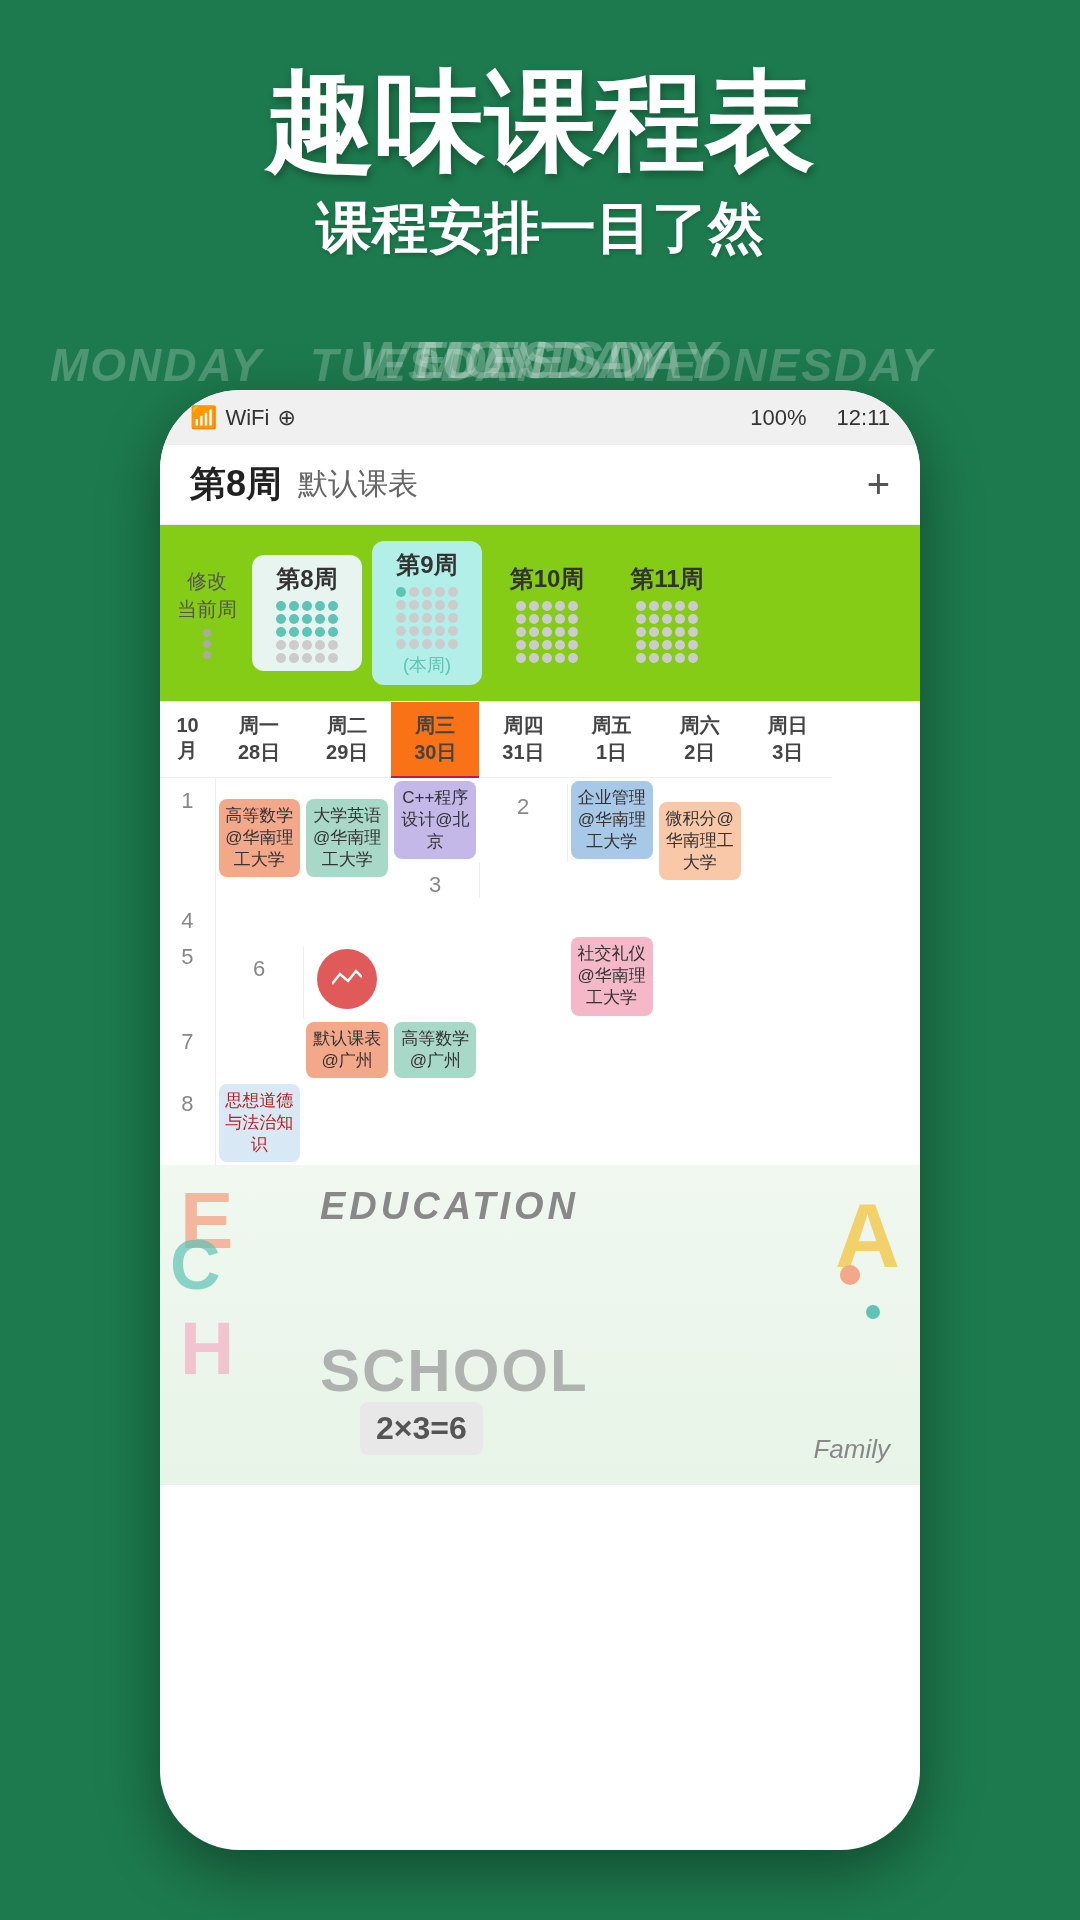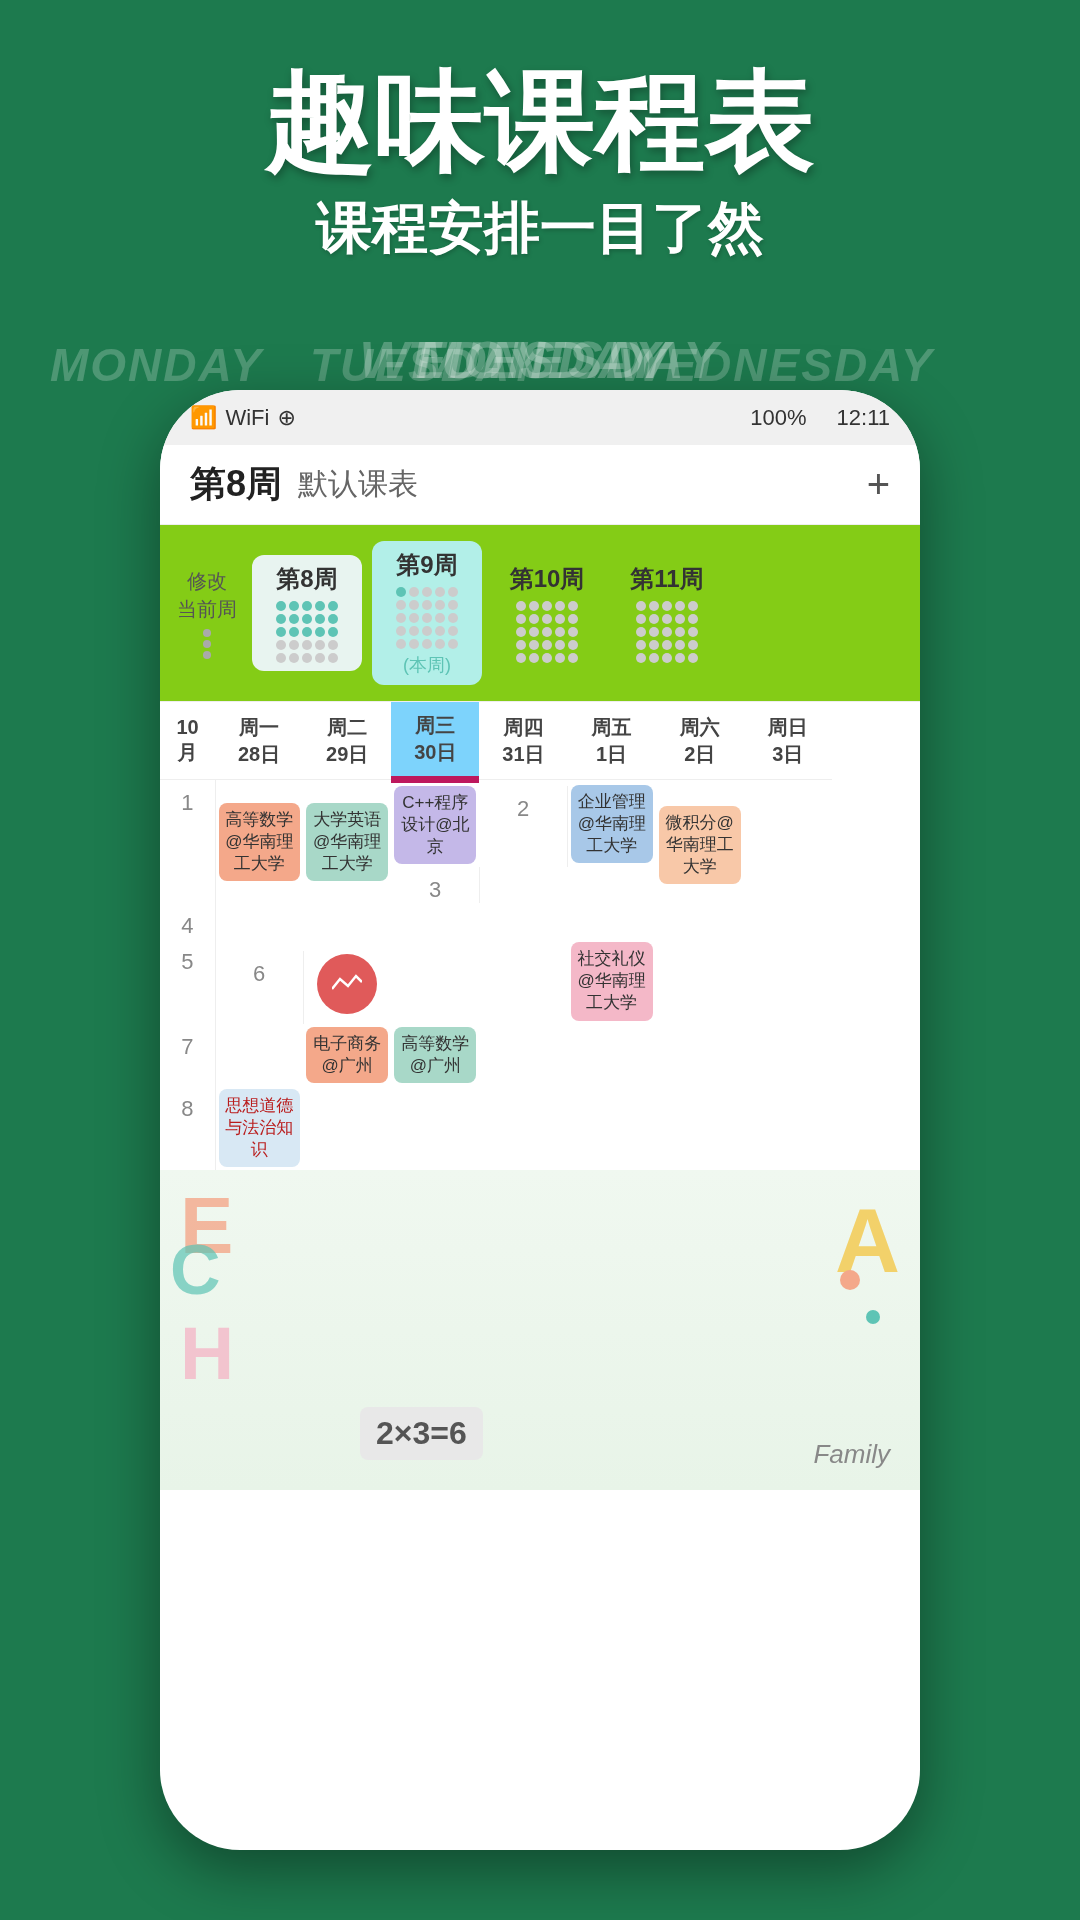--- a/index.html
+++ b/index.html
@@ -406,21 +406,21 @@
           <col style="width:calc((100% - 55px)/7)">
           <col style="width:calc((100% - 55px)/7)">
           <col style="width:calc((100% - 55px)/7)">
           <col style="width:calc((100% - 55px)/7)">
         </colgroup>
         <thead>
           <tr>
             <th style="background:white; padding:10px 4px; font-size:20px; color:#444; border-bottom:1px solid #eee; text-align:center; font-weight:bold;">10<br>月</th>
             <th style="background:white; padding:10px 4px; font-size:20px; color:#444; border-bottom:1px solid #eee; text-align:center;">周一<br>28日</th>
             <th style="background:white; padding:10px 4px; font-size:20px; color:#444; border-bottom:1px solid #eee; text-align:center;">周二<br>29日</th>
-            <th style="background:#7dd3fc; padding:10px 4px; font-size:20px; color:#444; border-bottom:7px solid #be185d; text-align:center;">周三<br>30日</th>
+            <th style="background:#f97316; padding:10px 4px; font-size:20px; color:#444; border-bottom:2px solid #be185d; text-align:center;">周三<br>30日</th>
             <th style="background:white; padding:10px 4px; font-size:20px; color:#444; border-bottom:1px solid #eee; text-align:center;">周四<br>31日</th>
             <th style="background:white; padding:10px 4px; font-size:20px; color:#444; border-bottom:1px solid #eee; text-align:center;">周五<br>1日</th>
             <th style="background:white; padding:10px 4px; font-size:20px; color:#444; border-bottom:1px solid #eee; text-align:center;">周六<br>2日</th>
             <th style="background:white; padding:10px 4px; font-size:20px; color:#444; border-bottom:1px solid #eee; text-align:center;">周日<br>3日</th>
           </tr>
         </thead>
         <tbody>
 
           <tr>
             <td rowspan="3" style="text-align:center; color:#888; font-size:22px; border-right:1px solid #eee; vertical-align:top; padding-top:10px;">1</td>
@@ -512,21 +512,21 @@
             <td style="padding:3px; min-height:80px;"></td>
 
             <td style="padding:3px; min-height:80px;"></td>
             <td style="padding:3px; min-height:80px;"></td>
           </tr>
 
           <tr>
             <td style="text-align:center; color:#888; font-size:22px; border-right:1px solid #eee; vertical-align:top; padding-top:10px;">7</td>
             <td style="padding:3px; min-height:80px;"></td>
             <td style="padding:3px;">
-              <div style="background:#f4a88a; border-radius:8px; padding:6px 4px; font-size:17px; line-height:1.3; text-align:center; color:#333;">电子商务@广州</div>
+              <div style="background:#f4a88a; border-radius:8px; padding:6px 4px; font-size:17px; line-height:1.3; text-align:center; color:#333;">默认课表@广州</div>
             </td>
             <td style="padding:3px;">
               <div style="background:#a8d8c8; border-radius:8px; padding:6px 4px; font-size:17px; line-height:1.3; text-align:center; color:#333;">高等数学@广州</div>
             </td>
             <td style="padding:3px; min-height:80px;"></td>
             <td style="padding:3px; min-height:80px;"></td>
             <td style="padding:3px; min-height:80px;"></td>
             <td style="padding:3px; min-height:80px;"></td>
           </tr>
 
@@ -544,23 +544,25 @@
           </tr>
         </tbody>
       </table>
 
       <div class="sticker-area">
 
         <div style="position:absolute; top:10px; left:20px; font-size:80px; font-weight:900; color:#f4a88a; opacity:0.8;">E</div>
         <div style="position:absolute; top:60px; left:10px; font-size:70px; font-weight:900; color:#5ec4b5; opacity:0.7;">C</div>
         <div style="position:absolute; top:140px; left:20px; font-size:75px; font-weight:900; color:#f4b8c8; opacity:0.8;">H</div>
 
+        <div style="position:absolute; top:20px; left:160px; font-size:38px; font-weight:bold; color:#888; letter-spacing:4px; font-style:italic;">EDUCATION</div>
 
         <div style="position:absolute; bottom:30px; left:200px; font-size:32px; font-weight:bold; color:#555; background:#e8e8e8; padding:8px 16px; border-radius:8px;">2×3=6</div>
 
+        <div style="position:absolute; bottom:80px; left:160px; font-size:60px; font-weight:900; color:#888; letter-spacing:2px; opacity:0.6;">SCHOOL</div>
 
         <div style="position:absolute; top:20px; right:20px; font-size:90px; font-weight:900; color:#f4c84a; opacity:0.8;">A</div>
 
         <div style="position:absolute; bottom:20px; right:30px; font-size:26px; color:#888; font-style:italic;">Family</div>
 
         <div style="position:absolute; top:100px; right:60px; width:20px; height:20px; background:#f4a88a; border-radius:50%;"></div>
         <div style="position:absolute; top:140px; right:40px; width:14px; height:14px; background:#5ec4b5; border-radius:50%;"></div>
       </div>
     </div>
   </div>

